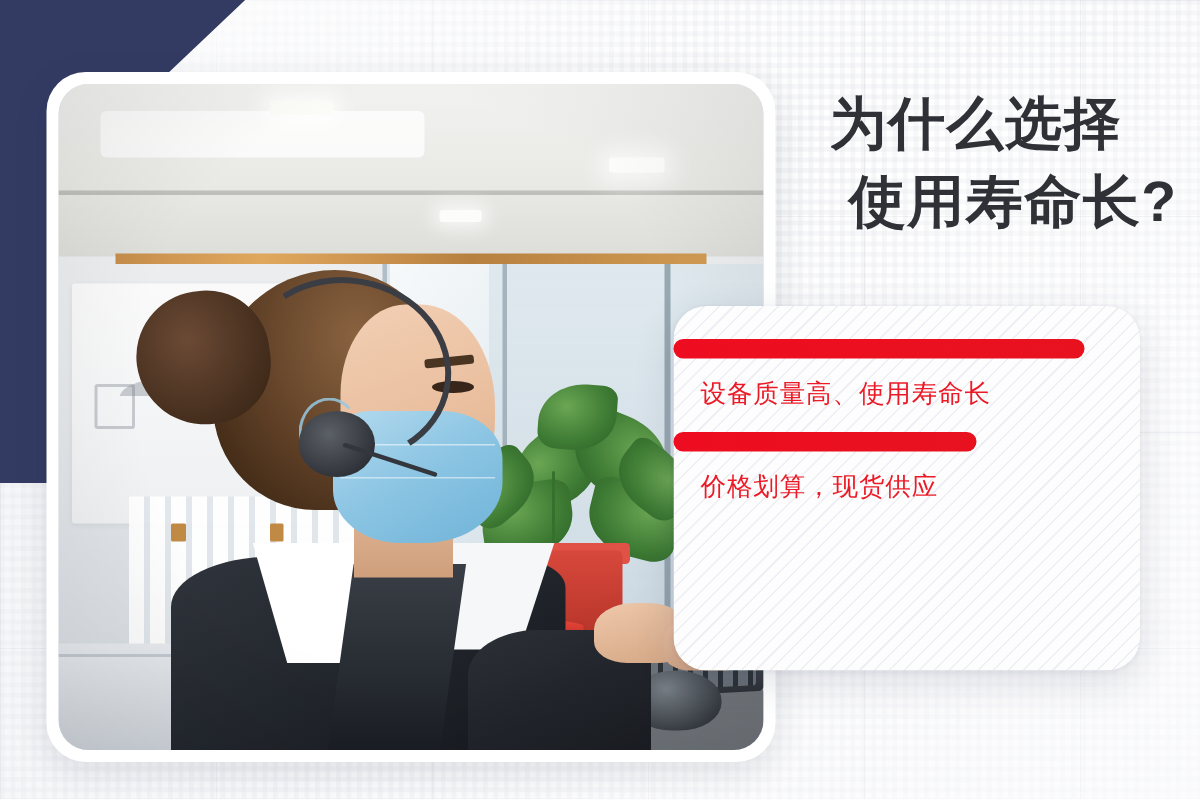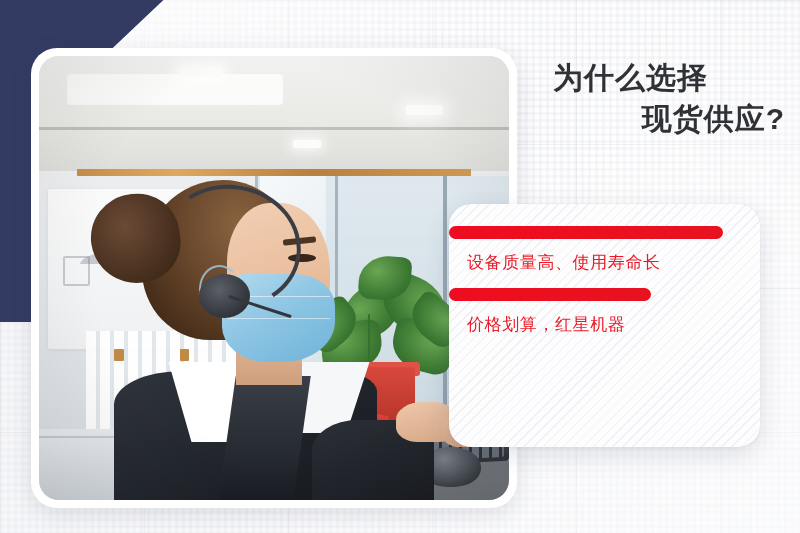--- a/index.html
+++ b/index.html
@@ -356,21 +356,21 @@
     background: radial-gradient(ellipse at 50% 45%, rgba(0,0,0,0) 55%, rgba(0,0,0,0.09) 100%);
   }
 
   
   .heading {
     position: absolute;
     left: 553px;
     top: 58px;
     width: 236px;
     color: #2f3136;
-    font-size: 30px;
+    font-size: 38px;
     font-weight: 700;
     letter-spacing: 1px;
     line-height: 1.36;
     text-align: left;
   }
   .heading .l2 {
     display: block;
     text-align: right;
     padding-right: 4px;
   }
@@ -510,33 +510,33 @@
       <div class="ph-layer ph-arm"></div>
       <div class="ph-layer ph-hand-a"></div>
       <div class="ph-layer ph-hand-b"></div>
 
       <div class="ph-layer ph-vignette"></div>
     </div>
   </div>
 
   <div class="heading">
     <span>为什么选择</span>
-    <span class="l2">现货供应?</span>
+    <span class="l2">使用寿命长?</span>
   </div>
 
   <div class="feature-card">
     <ul class="feature-list">
 
       <li class="feature-item">
         <div class="bar bar-red" style="width: 88%;"></div>
         <span class="feature-text text-red">设备质量高、使用寿命长</span>
       </li>
 
 
       <li class="feature-item">
         <div class="bar bar-red" style="width: 65%;"></div>
-        <span class="feature-text text-red">价格划算，红星机器</span>
+        <span class="feature-text text-red">价格划算，现货供应</span>
       </li>
 
     </ul>
   </div>
 
 </div>
 
 </body></html>

